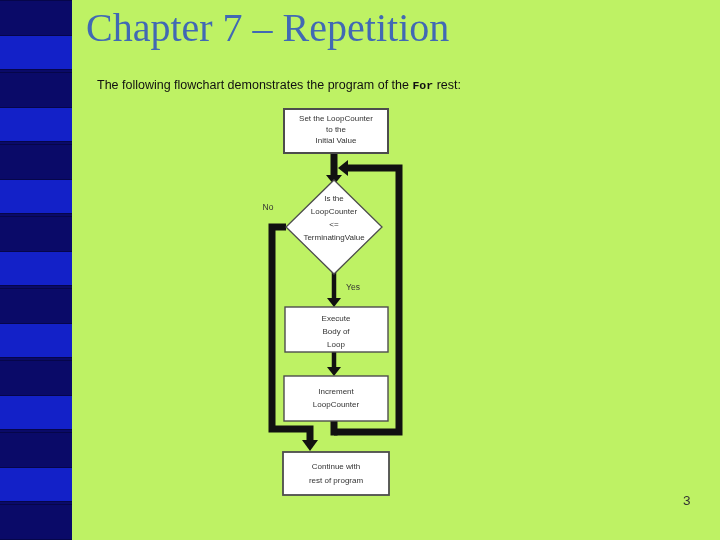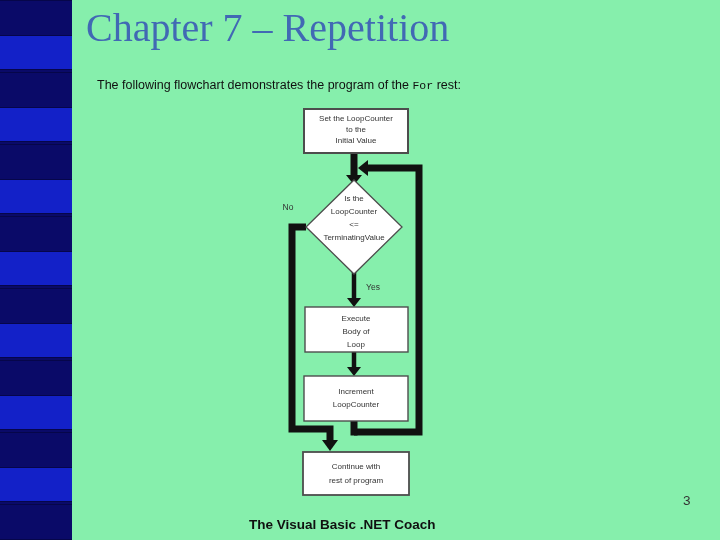--- a/index.html
+++ b/index.html
@@ -1,17 +1,17 @@
 <!DOCTYPE html>
 <html style="--title-color: #4169b4; --sidebar-dark: #0a0a68; --sidebar-bright: #1321c8; --sidebar-line: #06064a; --flow-line: #111111; --flow-border: #4d4d4d; --flow-text: #333333;"><head>
 <meta charset="utf-8">
 <style>
   html,body{margin:0;padding:0;background:#888;}
   .slide{
-    position:relative;width:720px;height:540px;background:#86efac;
+    position:relative;width:720px;height:540px;background:#bef264;
     overflow:hidden;font-family:"Liberation Sans",sans-serif;
   }
   .sidebar{
     position:absolute;left:0;top:0;width:72px;height:540px;
     background:repeating-linear-gradient(
       to bottom,
       var(--sidebar-line) 0px,  var(--sidebar-line) 1px,
       var(--sidebar-dark) 1px,  var(--sidebar-dark) 35px,
       var(--sidebar-line) 35px, var(--sidebar-line) 36px,
       var(--sidebar-bright) 36px, var(--sidebar-bright) 69px,
@@ -23,23 +23,23 @@
     position:absolute;left:86px;top:4px;margin:0;
     font-family:"Liberation Serif",serif;font-weight:400;
     font-size:40px;line-height:48px;color:var(--title-color);
     white-space:nowrap;
   }
   .body-line{
     position:absolute;left:97px;top:77px;margin:0;
     font-size:12.5px;line-height:16px;color:#101010;white-space:nowrap;
   }
   .body-line .code{
-    font-family:"Liberation Mono",monospace;font-size:11.5px;font-weight:normal;margin-top:8px;
+    font-family:"Liberation Mono",monospace;font-size:11.5px;font-weight:bold;margin-top:8px;
   }
-  .flowchart{position:absolute;left:256px;top:100px;width:200px;height:410px;text-align:center;}
+  .flowchart{position:absolute;left:236px;top:100px;width:200px;height:410px;text-align:center;}
   .flowchart svg{display:block;}
   .flowchart text{
     font-family:"Liberation Sans",sans-serif;font-size:8px;fill:var(--flow-text);
   }
   .flowchart text.branch-label{font-size:8.5px;}
   .footer{
     position:absolute;left:249px;top:517px;margin:0;
     font-size:13.5px;font-weight:bold;color:#101010;white-space:nowrap;
   }
   .page-number{
@@ -98,17 +98,16 @@
       <rect x="48" y="276" width="104" height="45" fill="#ffffff" stroke="#4d4d4d" stroke-width="1.4"></rect>
       <text x="100" y="294" text-anchor="middle">Increment</text>
       <text x="100" y="307" text-anchor="middle">LoopCounter</text>
 
       <rect x="47" y="352" width="106" height="43" fill="#ffffff" stroke="#4d4d4d" stroke-width="1.8"></rect>
       <text x="100" y="369" text-anchor="middle">Continue with</text>
       <text x="100" y="383" text-anchor="middle">rest of program</text>
     </svg>
   </div>
 
-  <p class="footer">The Visual Basic .NET Coach</p>
 
   <div class="page-number">3</div>
 
 </div>
 
 </body></html>

